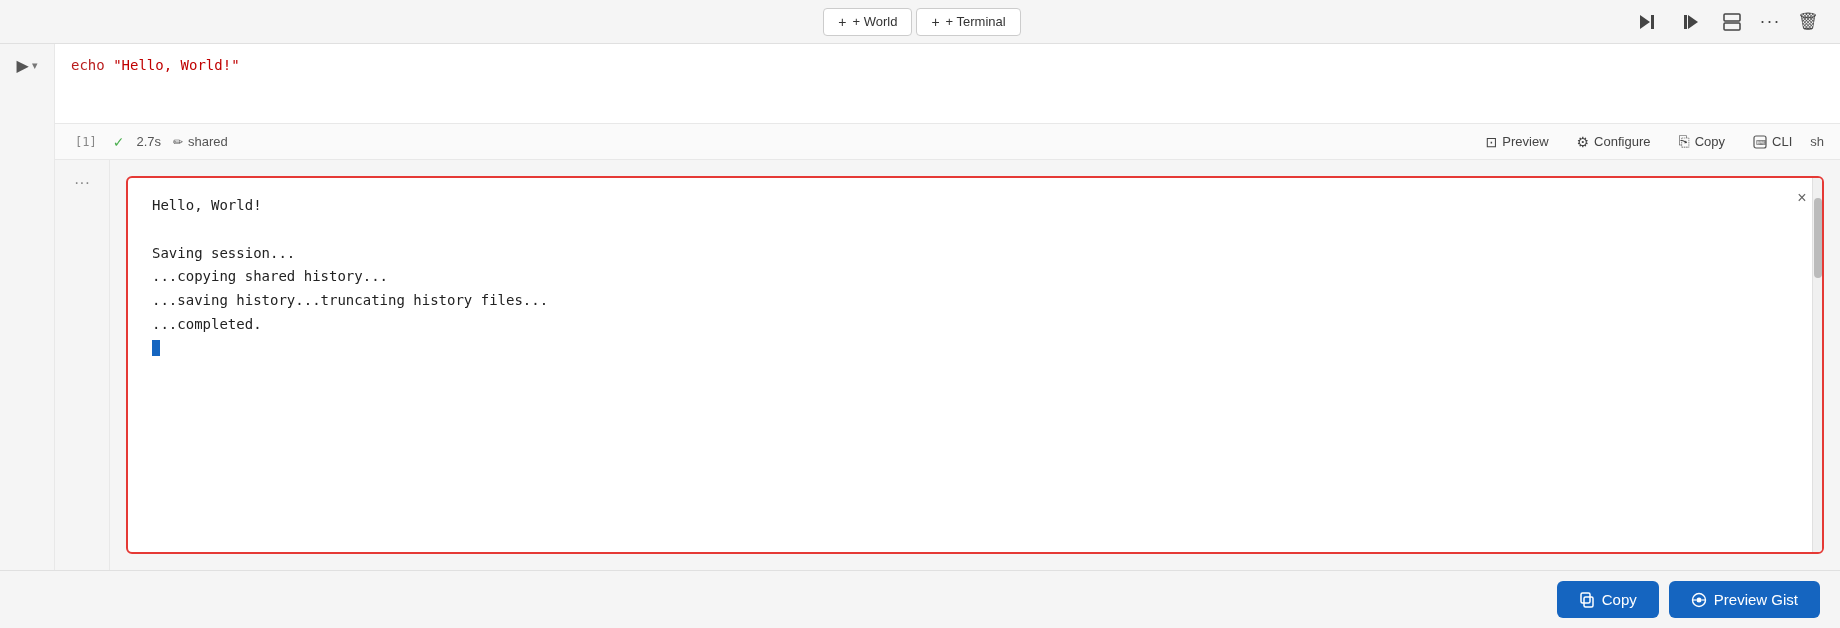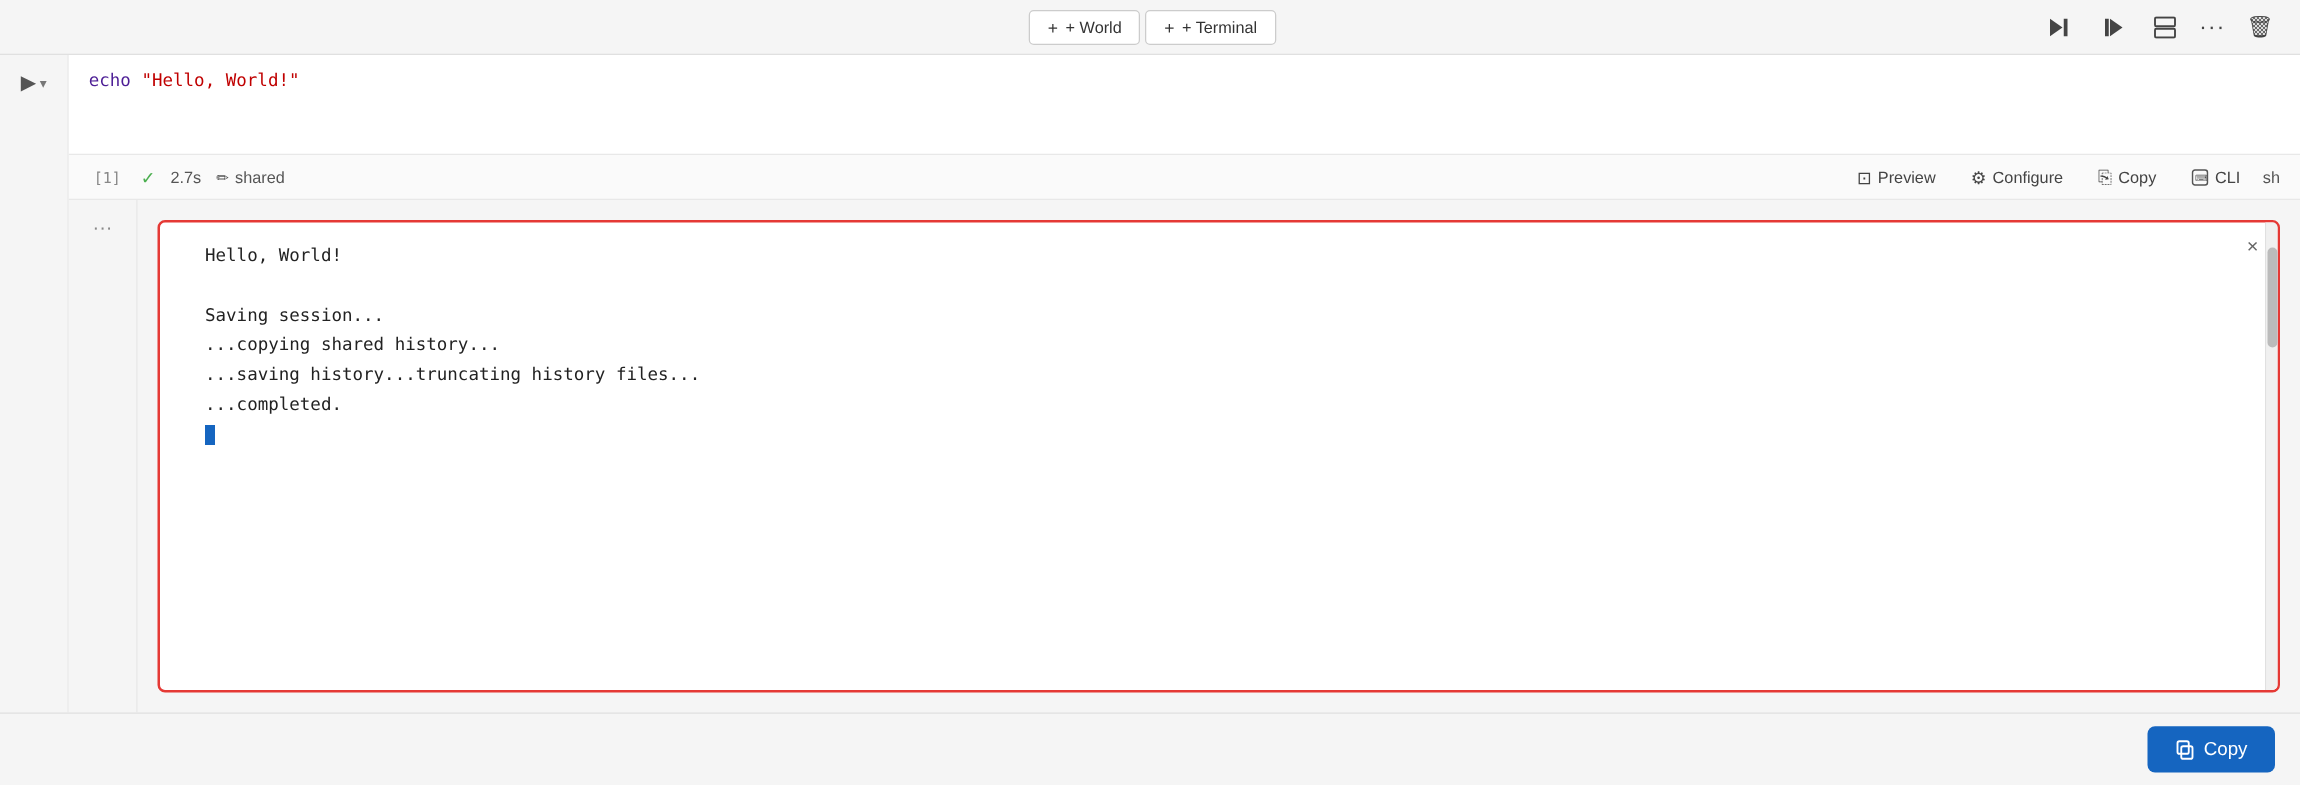--- a/index.html
+++ b/index.html
@@ -129,21 +129,21 @@
       padding: 10px 16px;
       min-height: 80px;
     }
 
     .code-line {
       font-family: 'SF Mono', 'Consolas', 'Monaco', monospace;
       font-size: 14px;
       line-height: 1.6;
     }
 
-    .code-keyword { color: #4c1d95; }
+    .code-keyword { color: #b91c1c; }
     .code-string { color: #c00000; }
 
     
     .cell-status-bar {
       display: flex;
       align-items: center;
       justify-content: space-between;
       padding: 4px 16px;
       background: #fafafa;
       border-bottom: 1px solid #e8e8e8;
@@ -214,21 +214,21 @@
       border: 2px solid #e53935;
       border-radius: 6px;
       background: white;
       flex: 1;
       display: flex;
       position: relative;
       min-height: 0;
     }
 
     .output-content {
-      padding: 16px 36px;
+      padding: 16px 24px;
       font-family: 'SF Mono', 'Consolas', 'Monaco', monospace;
       font-size: 14px;
       line-height: 1.7;
       color: #222;
       flex: 1;
       overflow-y: auto;
     }
 
     .output-content pre {
       white-space: pre-wrap;
@@ -432,15 +432,24 @@
   </div>
 
   <div class="bottom-action-bar">
     <button class="action-btn-blue">
       <svg width="16" height="16" viewBox="0 0 16 16">
         <rect x="5" y="5" width="9" height="10" rx="1.5" fill="none" stroke="white" stroke-width="1.5"></rect>
         <rect x="2" y="1" width="9" height="10" rx="1.5" fill="none" stroke="white" stroke-width="1.5"></rect>
       </svg>
       <span>Copy</span>
     </button>
+    <button class="action-btn-blue">
+      <svg width="16" height="16" viewBox="0 0 16 16">
+        <circle cx="8" cy="8" r="6.5" fill="none" stroke="white" stroke-width="1.4"></circle>
+        <circle cx="8" cy="8" r="2.5" fill="white"></circle>
+        <line x1="10.5" y1="8" x2="15" y2="8" stroke="white" stroke-width="1.2"></line>
+        <line x1="1" y1="8" x2="5.5" y2="8" stroke="white" stroke-width="1.2"></line>
+      </svg>
+      <span>Preview Gist</span>
+    </button>
   </div>
 
 </div>
 
 </body></html>

